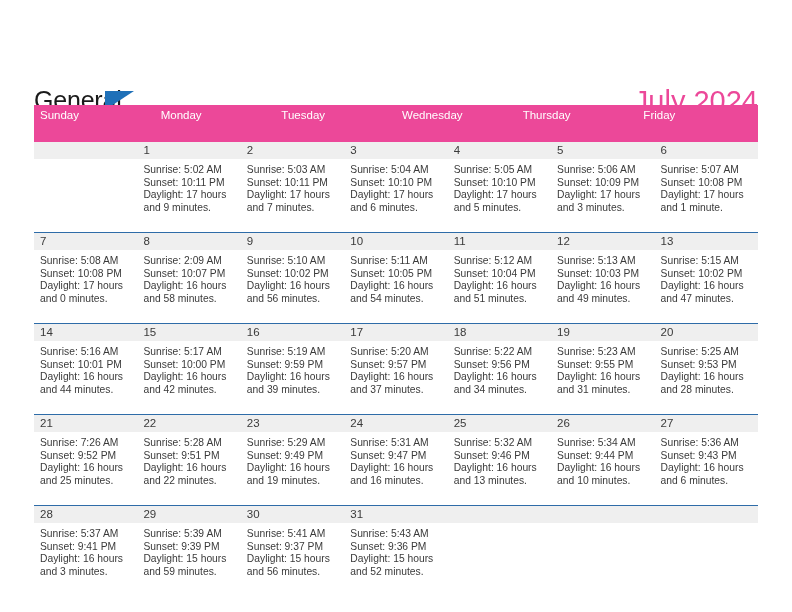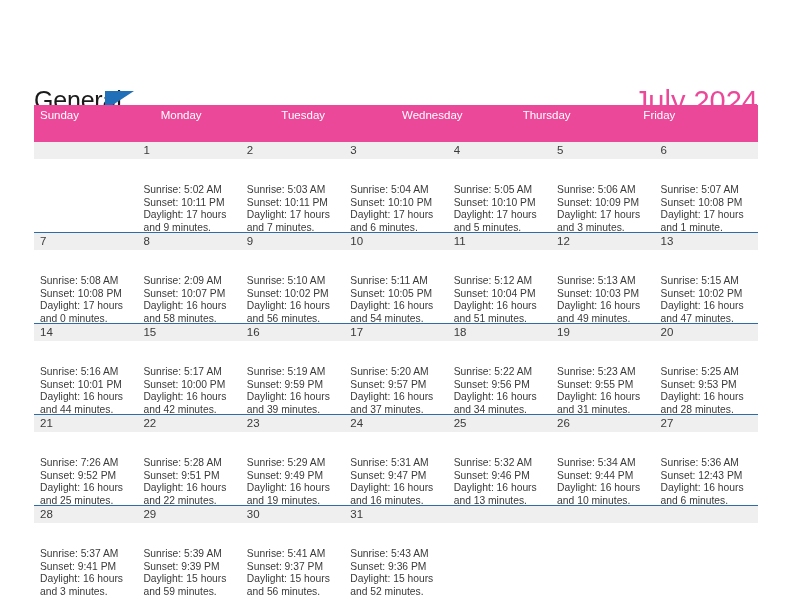--- a/index.html
+++ b/index.html
@@ -144,21 +144,20 @@
     background: #efefef;
   }
   .daynum {
     font-size: 11.5px;
     color: #3a3a3a;
     line-height: 17px;
     padding-left: 6px;
   }
   .daybody {
     padding: 5px 6px 0 6px;
-    margin-top: 20px;
   }
   .dayline {
     font-size: 10.3px;
     line-height: 12.6px;
     color: #3a3a3a;
     white-space: nowrap;
   }
 </style>
 </head>
 <body>
@@ -496,21 +495,21 @@
                 <div class="dayline">Daylight: 16 hours</div>
                 <div class="dayline">and 10 minutes.</div>
               </div>
             </div>
             <div class="daycell">
               <div class="daynum-band">
                 <div class="daynum">27</div>
               </div>
               <div class="daybody">
                 <div class="dayline">Sunrise: 5:36 AM</div>
-                <div class="dayline">Sunset: 12:43 PM</div>
+                <div class="dayline">Sunset: 9:43 PM</div>
                 <div class="dayline">Daylight: 16 hours</div>
                 <div class="dayline">and 6 minutes.</div>
               </div>
             </div>
           </div>
         </div>
         <div class="week">
           <div class="week-row">
             <div class="daycell">
               <div class="daynum-band">

